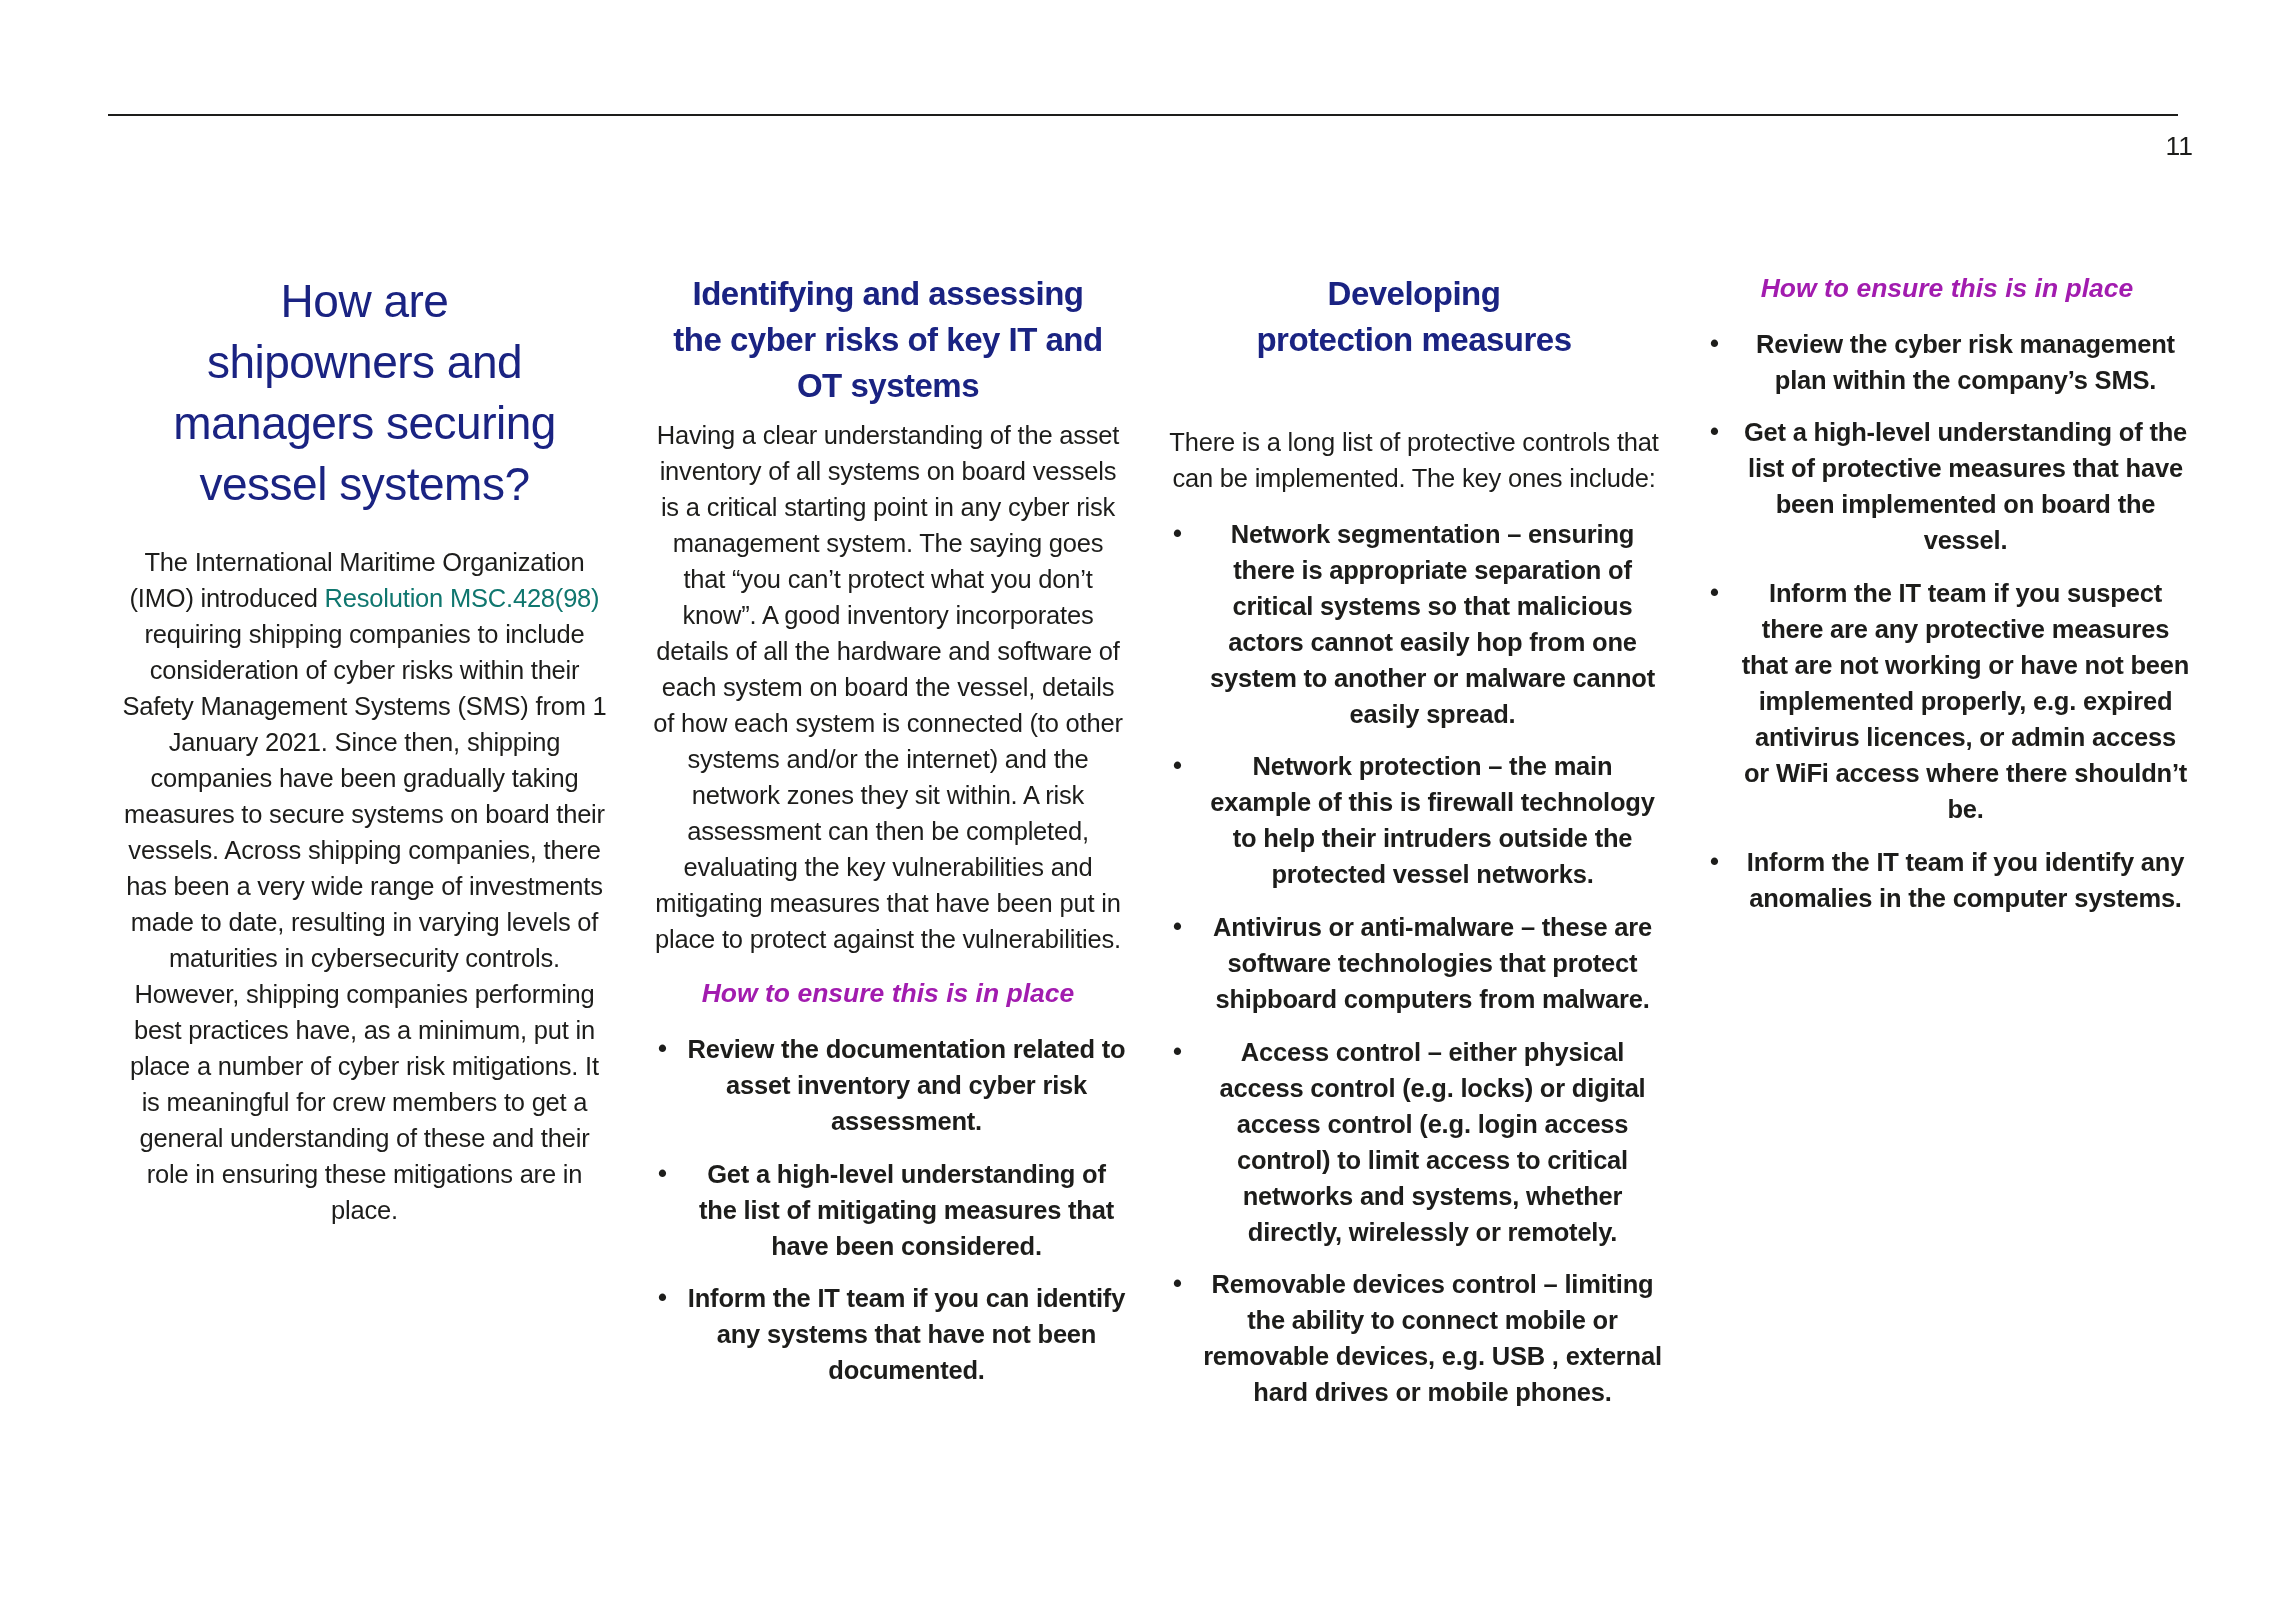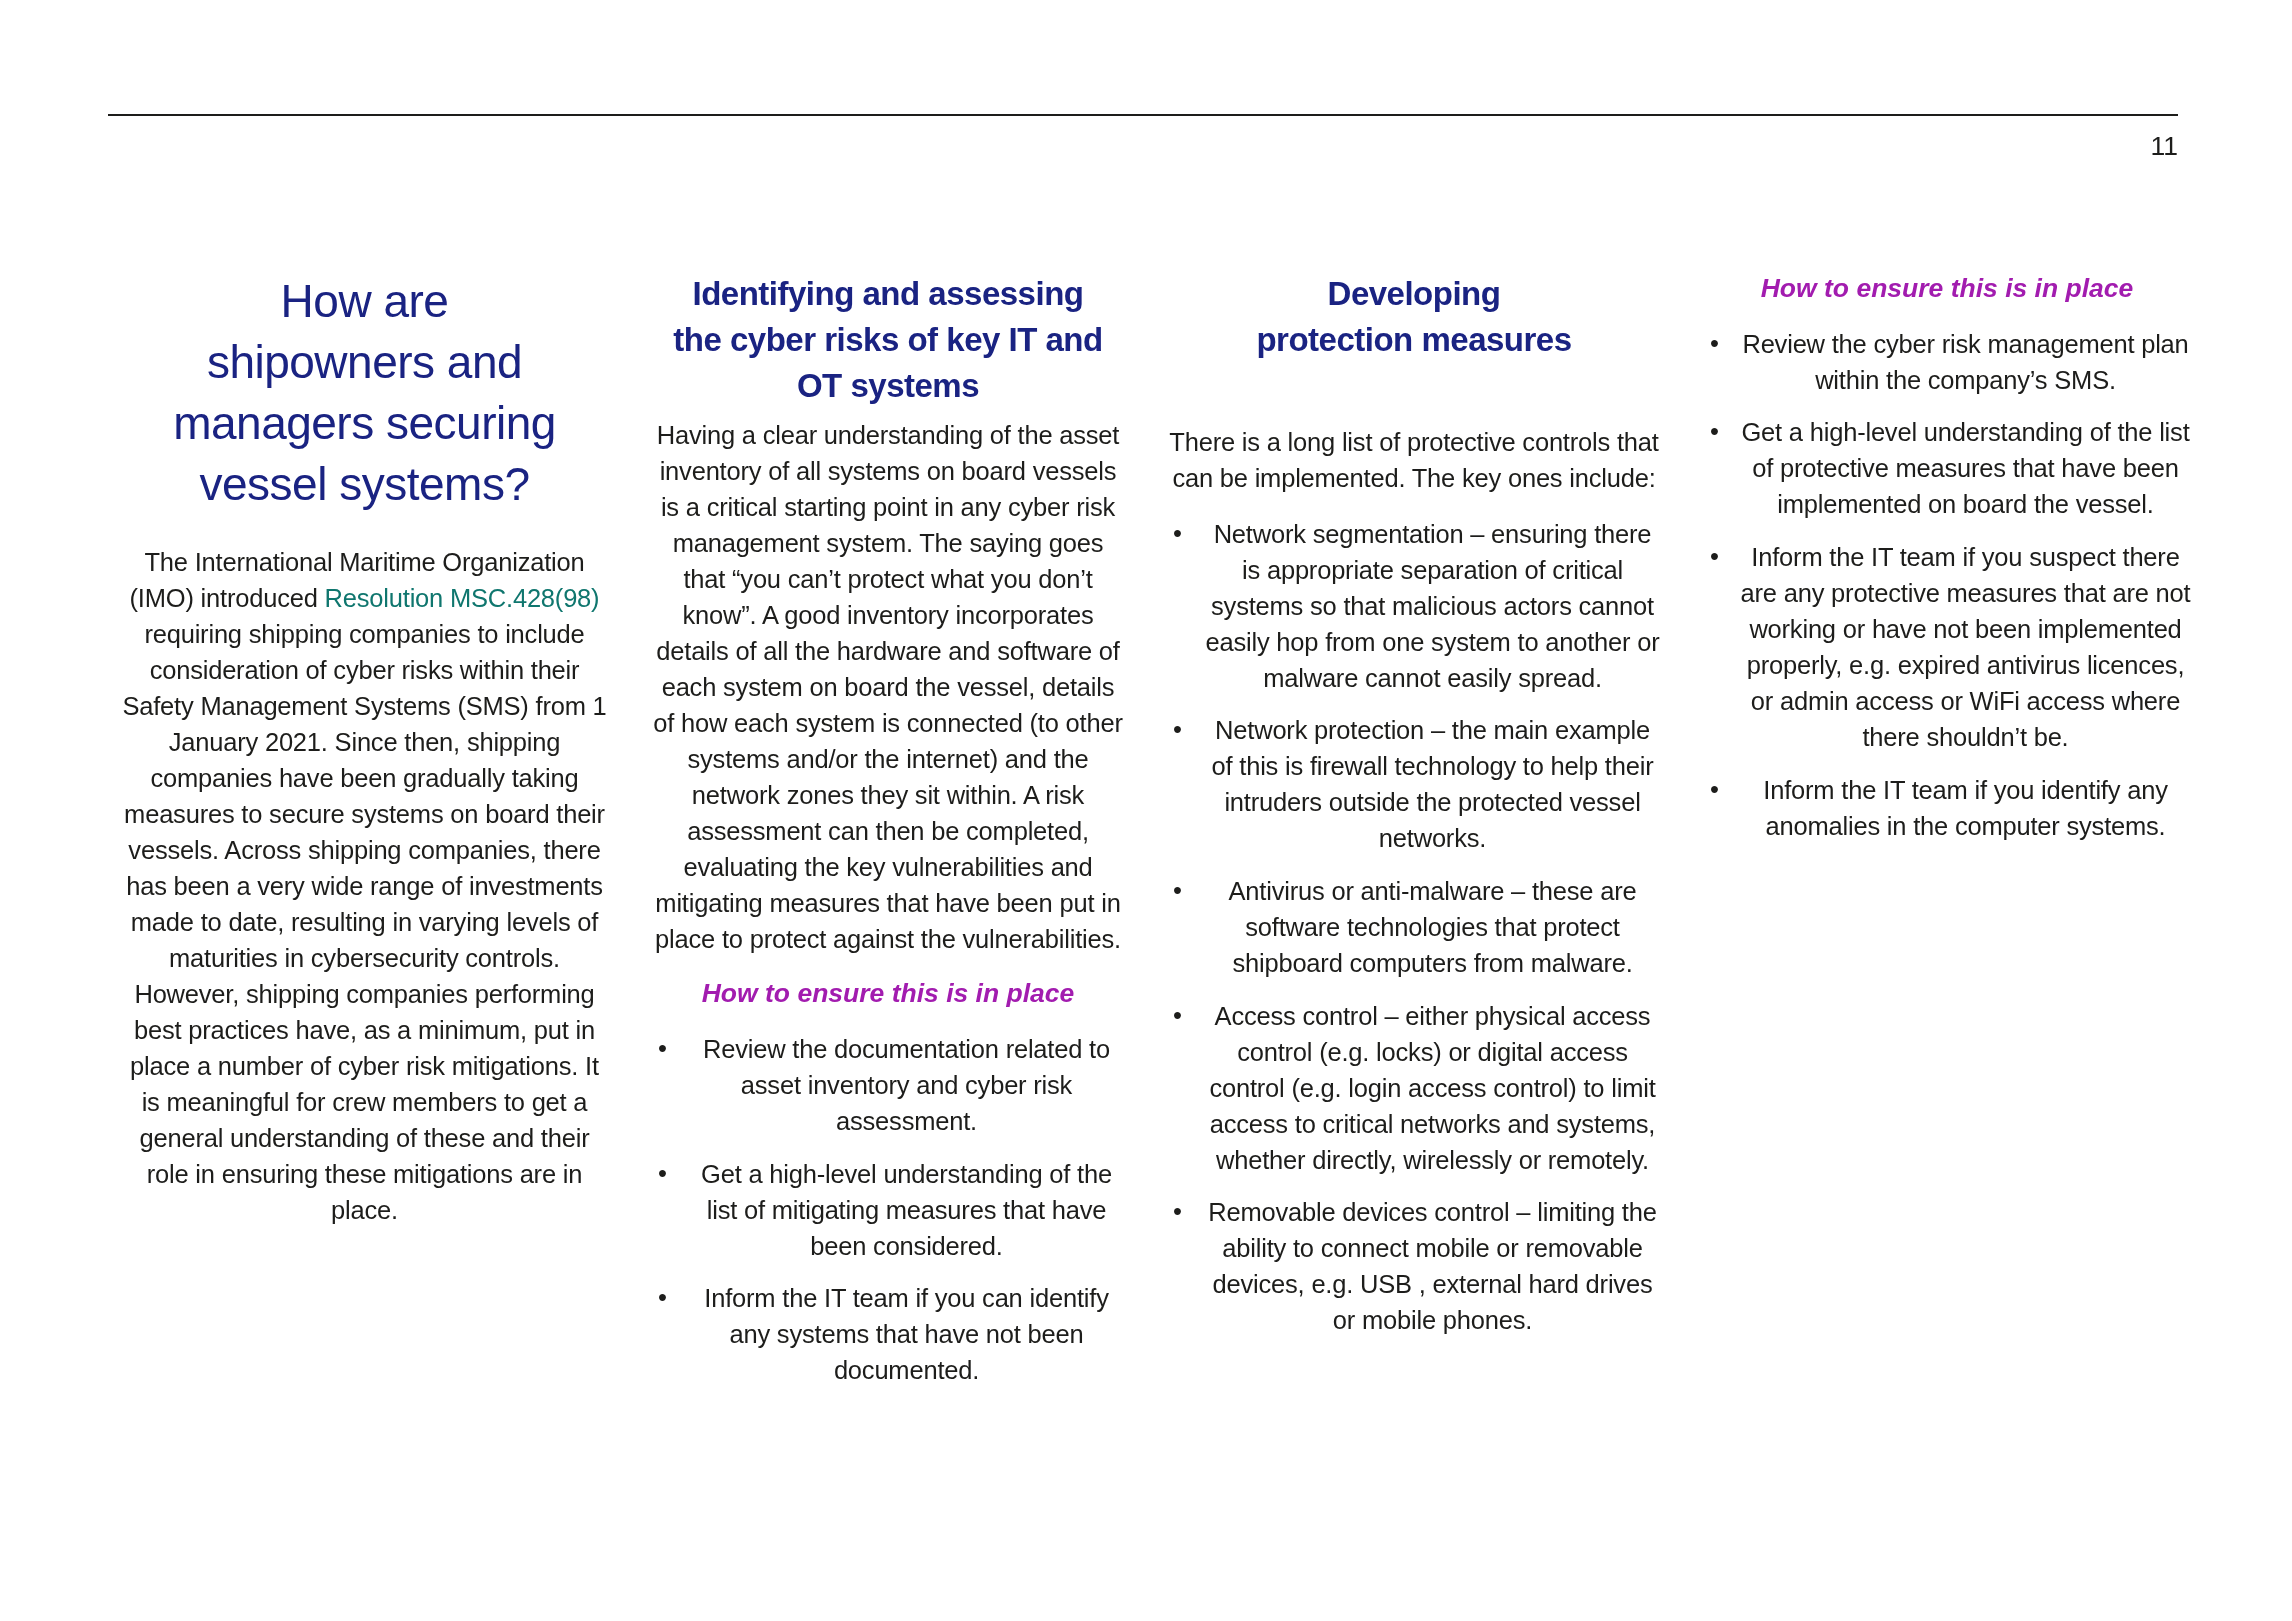--- a/index.html
+++ b/index.html
@@ -20,21 +20,21 @@
     position: absolute;
     left: 108px;
     right: 115px;
     top: 114px;
     height: 2px;
     background: #1d1d1b;
   }
   .page-number {
     position: absolute;
     top: 130px;
-    right: 115px;
+    right: 100px;
     font-size: 26.5px;
     line-height: 33px;
     color: #1d1d1b;
     text-align: right;
   }
   .content {
     position: absolute;
     left: 118px;
     top: 271px;
     display: grid;
@@ -90,20 +90,21 @@
   }
 
   ul.bullets {
     list-style: none;
     margin: 0;
     padding: 0 0 0 37px;
   }
   ul.bullets li {
     position: relative;
     margin: 0 0 16.7px 0;
+    font-weight: bold;
   }
   ul.bullets li::before {
     content: "\2022";
     position: absolute;
     left: -29px;
     top: -1px;
     font-size: 25.5px;
     color: #1d1d1b;
   }
 </style>

